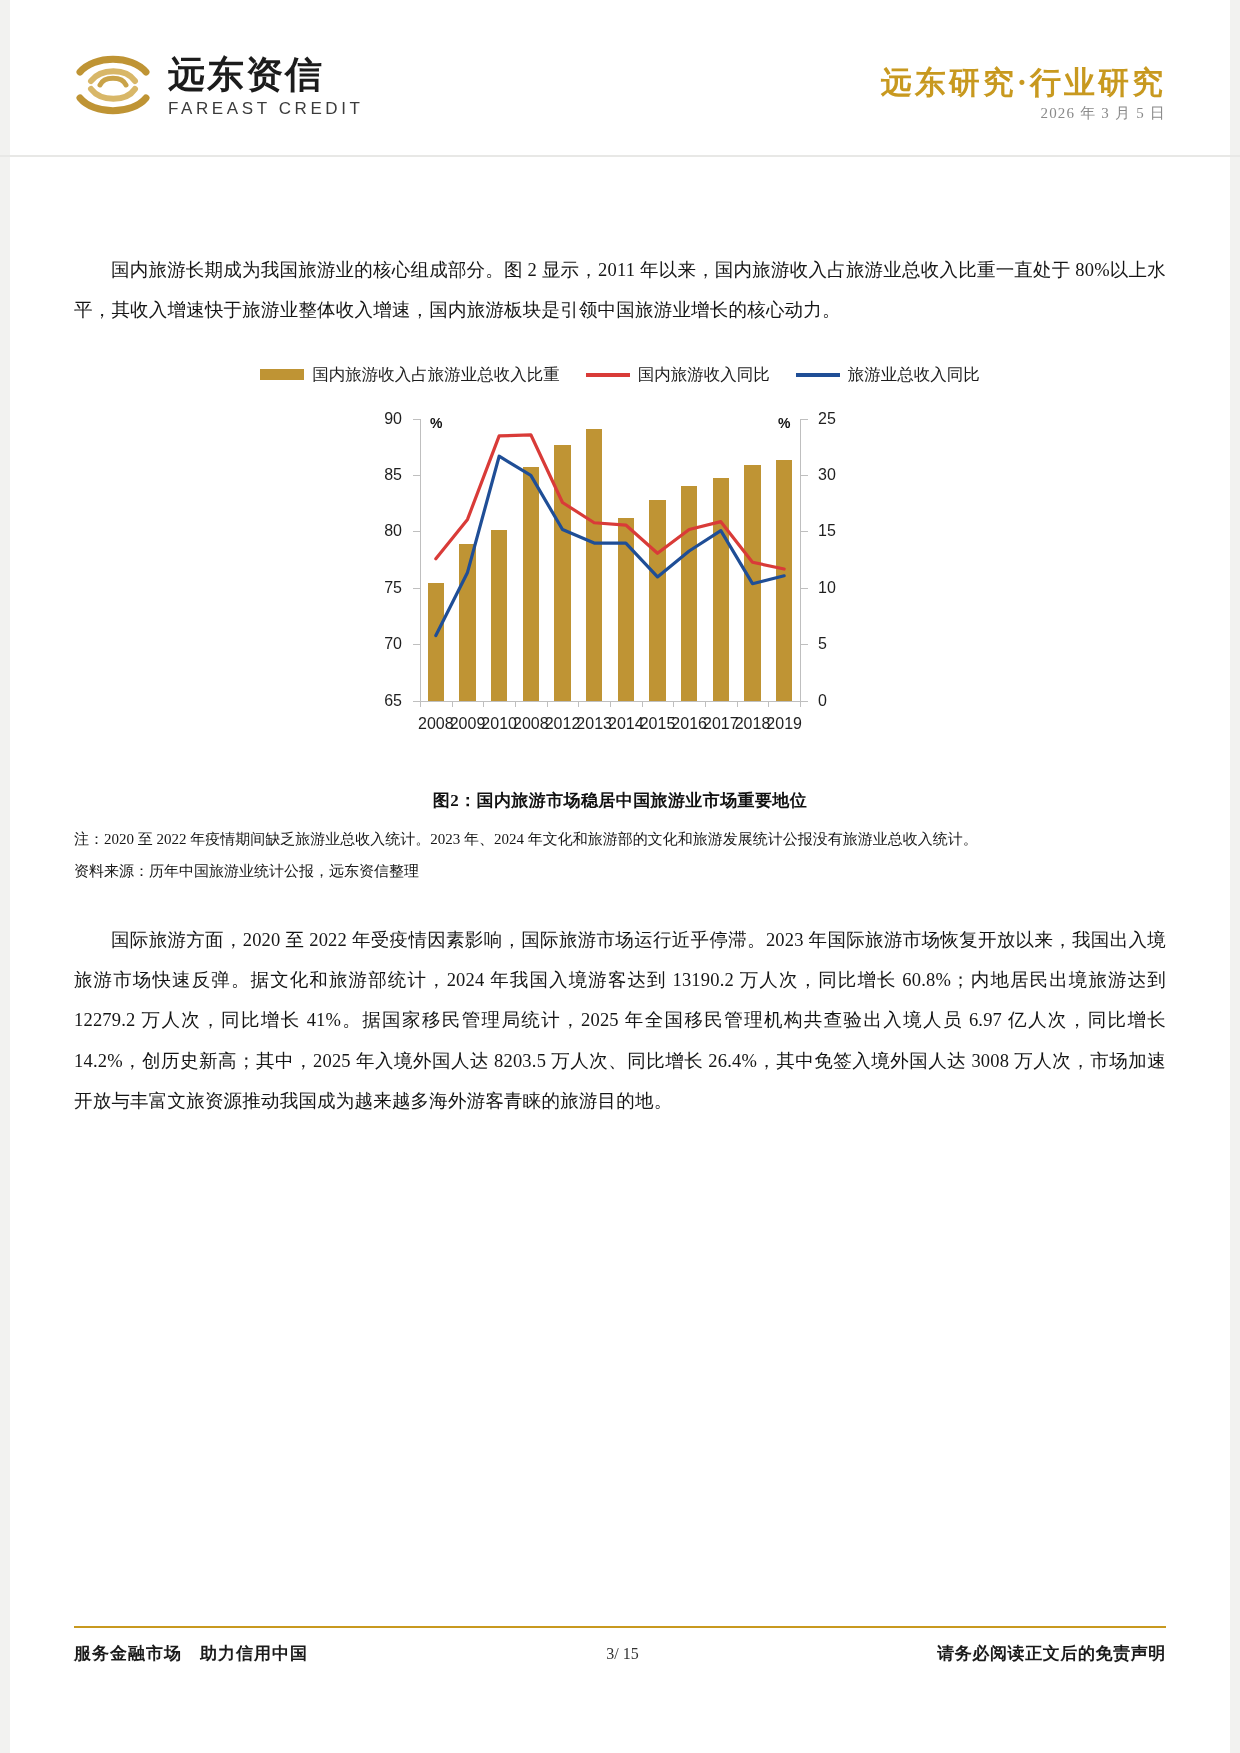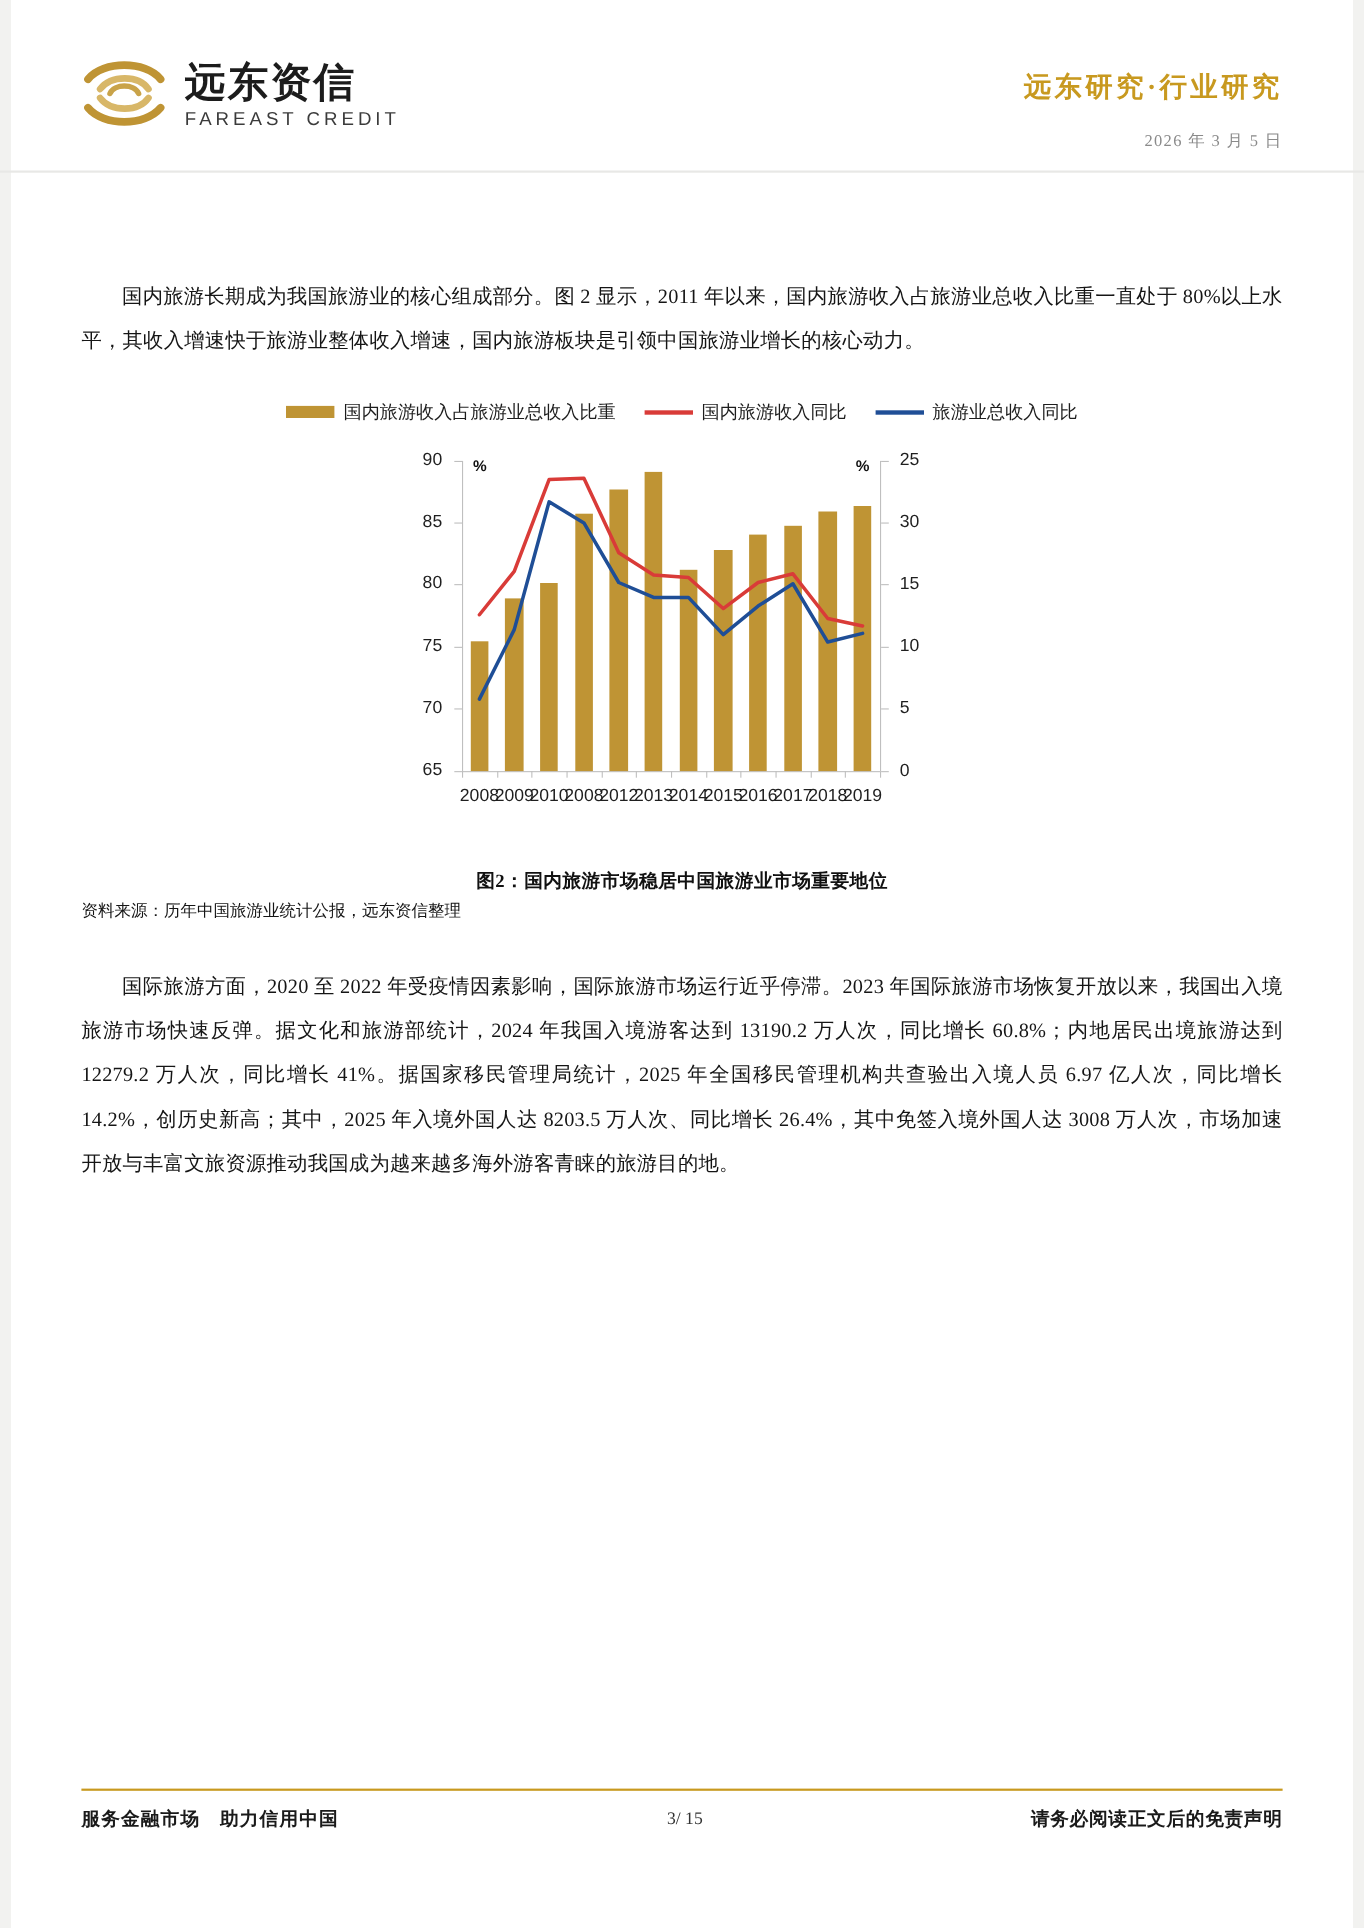--- a/index.html
+++ b/index.html
@@ -78,28 +78,27 @@
     margin-top: 4px;
   }
   .header-right {
     position: absolute;
     right: 74px;
     top: 62px;
     text-align: right;
   }
   .header-title {
     font-family: "Liberation Serif", serif;
-    font-size: 25px;
+    font-size: 31px;
     font-weight: 700;
     color: #c8991f;
     letter-spacing: 3px;
     white-space: nowrap;
   }
   .header-date {
-    margin-top: 24px;
     font-family: "Liberation Serif", serif;
     font-size: 15px;
     color: #8a8a8a;
     letter-spacing: 1.2px;
     white-space: nowrap;
   }
   .header-rule {
     position: absolute;
     left: 0; right: 0;
     top: 155px;
@@ -404,20 +403,21 @@
             <div class="bar" title="2019: 86.3" style="left: 655.933px; top: 51.736px; width: 16.4667px; height: 240.264px; background: rgb(191, 148, 52);"></div>
             <svg class="lines" width="1000" height="330">
               <polyline points="315.8333333333333,149.87199999999999 347.5,110.392 379.1666666666667,26.920000000000016 410.83333333333337,25.791999999999973 442.5,93.47199999999998 474.1666666666667,113.77600000000001 505.83333333333337,116.03200000000001 537.5,144.232 569.1666666666667,120.54400000000001 600.8333333333334,112.648 632.5,153.256 664.1666666666667,160.024" fill="none" stroke="#d93b38" stroke-width="3.2" stroke-linejoin="round" stroke-linecap="round"></polyline>
               <polyline points="315.8333333333333,226.57600000000002 347.5,163.408 379.1666666666667,47.22399999999999 410.83333333333337,66.39999999999998 442.5,120.54400000000001 474.1666666666667,134.07999999999998 505.83333333333337,134.07999999999998 537.5,167.92000000000002 569.1666666666667,141.976 600.8333333333334,121.672 632.5,174.688 664.1666666666667,166.792" fill="none" stroke="#1f4e96" stroke-width="3.2" stroke-linejoin="round" stroke-linecap="round"></polyline>
             </svg>
           </div>
 
       </div>
 
       <div class="fig-caption">图2：国内旅游市场稳居中国旅游业市场重要地位</div>
+      <div class="fig-note">注：2020 至 2022 年疫情期间缺乏旅游业总收入统计。2023 年、2024 年文化和旅游部的文化和旅游发展统计公报没有旅游业总收入统计。</div>
       <div class="fig-note" style="margin-top:2px">资料来源：历年中国旅游业统计公报，远东资信整理</div>
     </div>
 
     <div class="para body-after">国际旅游方面，2020 至 2022 年受疫情因素影响，国际旅游市场运行近乎停滞。2023 年国际旅游市场恢复开放以来，我国出入境旅游市场快速反弹。据文化和旅游部统计，2024 年我国入境游客达到 13190.2 万人次，同比增长 60.8%；内地居民出境旅游达到 12279.2 万人次，同比增长 41%。据国家移民管理局统计，2025 年全国移民管理机构共查验出入境人员 6.97 亿人次，同比增长 14.2%，创历史新高；其中，2025 年入境外国人达 8203.5 万人次、同比增长 26.4%，其中免签入境外国人达 3008 万人次，市场加速开放与丰富文旅资源推动我国成为越来越多海外游客青睐的旅游目的地。</div>
   </div>
 
   <div class="footer">
     <div class="footer-rule"></div>
     <div class="footer-row">
       <div class="footer-left">服务金融市场　助力信用中国</div>

